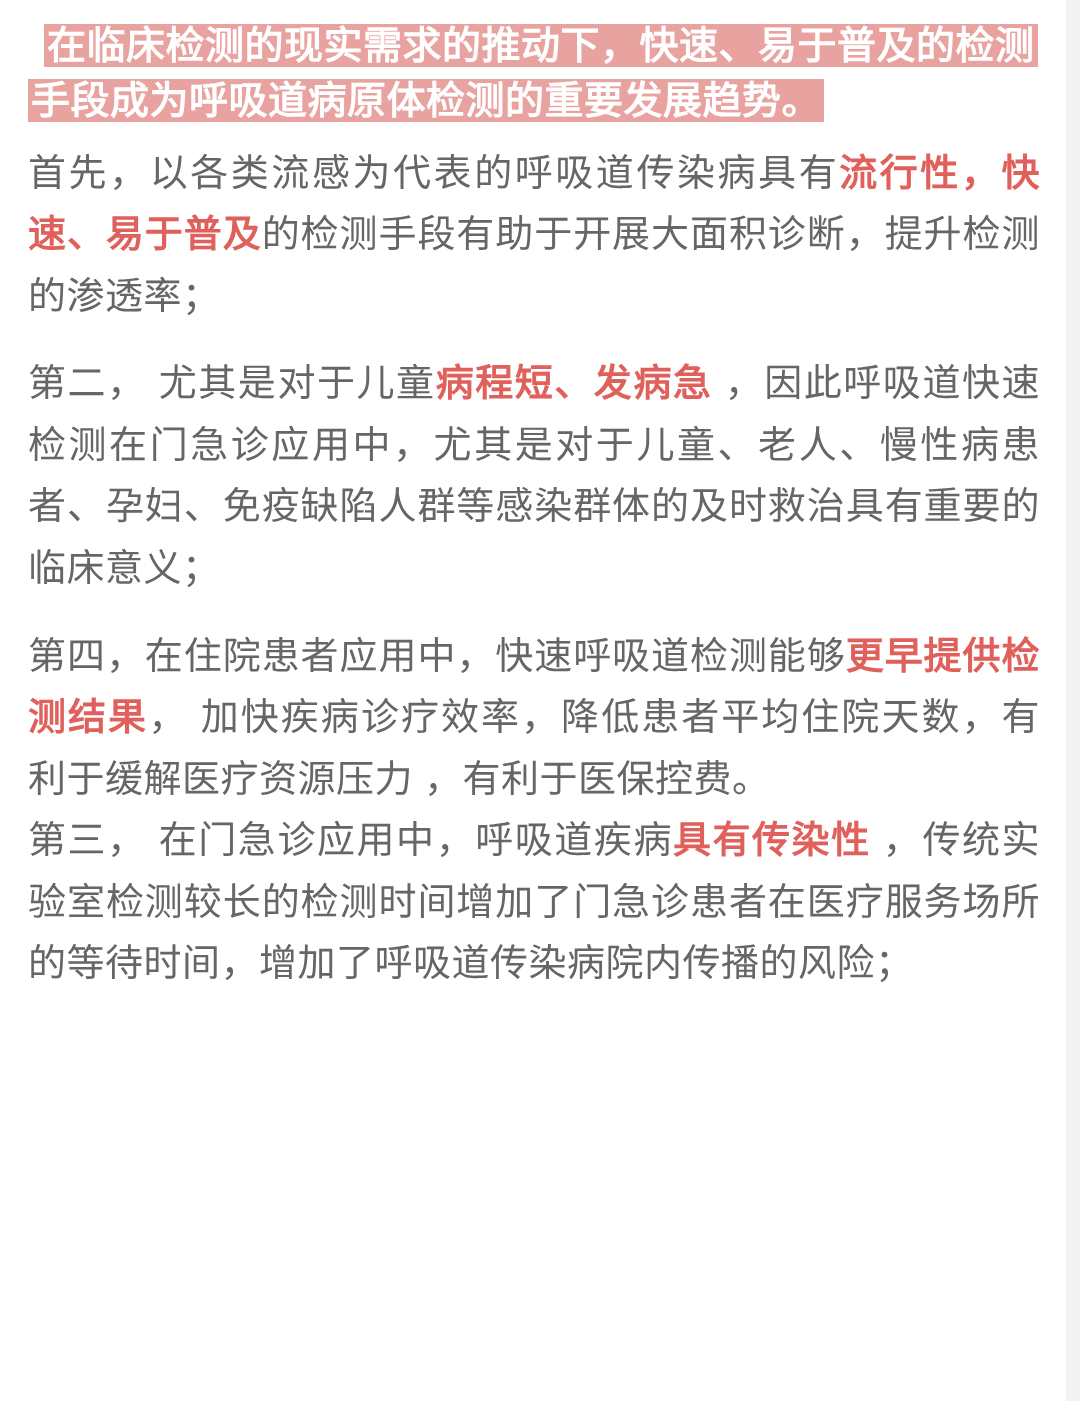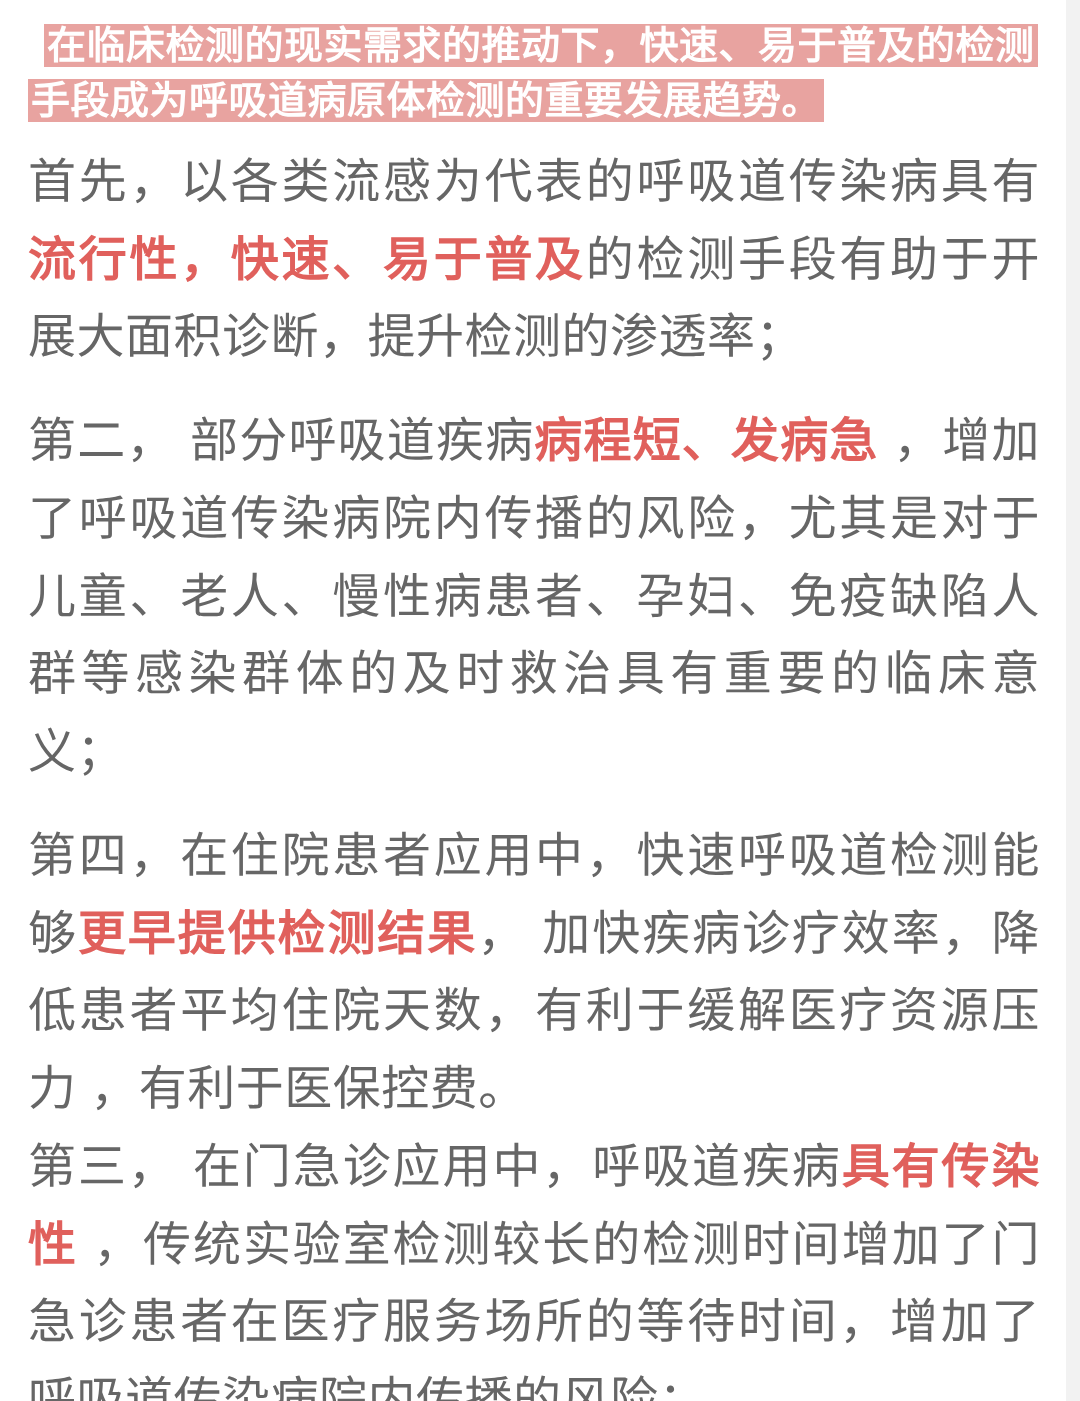--- a/index.html
+++ b/index.html
@@ -39,21 +39,21 @@
   }
   .heading .bar {
     display: inline-block;
     width: 6px;
     height: 34px;
     background: #ffffff;
     vertical-align: -4px;
     margin-right: 10px;
   }
   .para {
-    font-size: 48px;
+    font-size: 38px;
     line-height: 1.62;
     color: #666666;
     margin: 0 0 26px 0;
     letter-spacing: 0.5px;
     text-align: justify;
     text-justify: inter-ideograph;
   }
   .para.last {
     margin-bottom: 0;
   }
@@ -78,21 +78,21 @@
 
   <h1 class="heading">
     <span class="bar"></span><span class="hl">在临床检测的现实需求的推动下，快速、易于普及的检测手段成为呼吸道病原体检测的重要发展趋势。</span>
   </h1>
 
   <p class="para">
     <span>首先，以各类流感为代表的呼吸道传染病具有</span><span class="em">流行性，快速、易于普及</span><span>的检测手段有助于开展大面积诊断，提升检测的渗透率；</span>
   </p>
 
   <p class="para">
-    <span>第二， 部分呼吸道疾病</span><span class="em">病程短、发病急</span><span> ，增加了呼吸道传染病院内传播的风险，尤其是对于儿童、老人、慢性病患者、孕妇、免疫缺陷人群等感染群体的及时救治具有重要的临床意义；</span>
+    <span>第二， 尤其是对于儿童</span><span class="em">病程短、发病急</span><span> ，因此呼吸道快速检测在门急诊应用中，尤其是对于儿童、老人、慢性病患者、孕妇、免疫缺陷人群等感染群体的及时救治具有重要的临床意义；</span>
   </p>
 
   <p class="para last">
     <span>第四，在住院患者应用中，快速呼吸道检测能够</span><span class="em">更早提供检测结果</span><span>， 加快疾病诊疗效率，降低患者平均住院天数，有利于缓解医疗资源压力 ，有利于医保控费。</span>
   </p>
 
   <p class="para">
     <span>第三， 在门急诊应用中，呼吸道疾病</span><span class="em">具有传染性</span><span> ，传统实验室检测较长的检测时间增加了门急诊患者在医疗服务场所的等待时间，增加了呼吸道传染病院内传播的风险；</span>
   </p>
 

